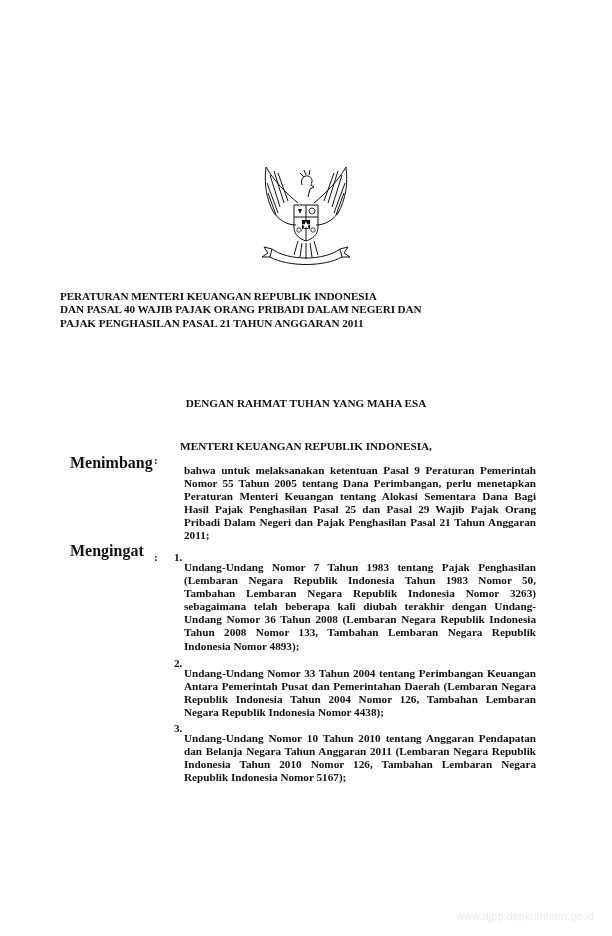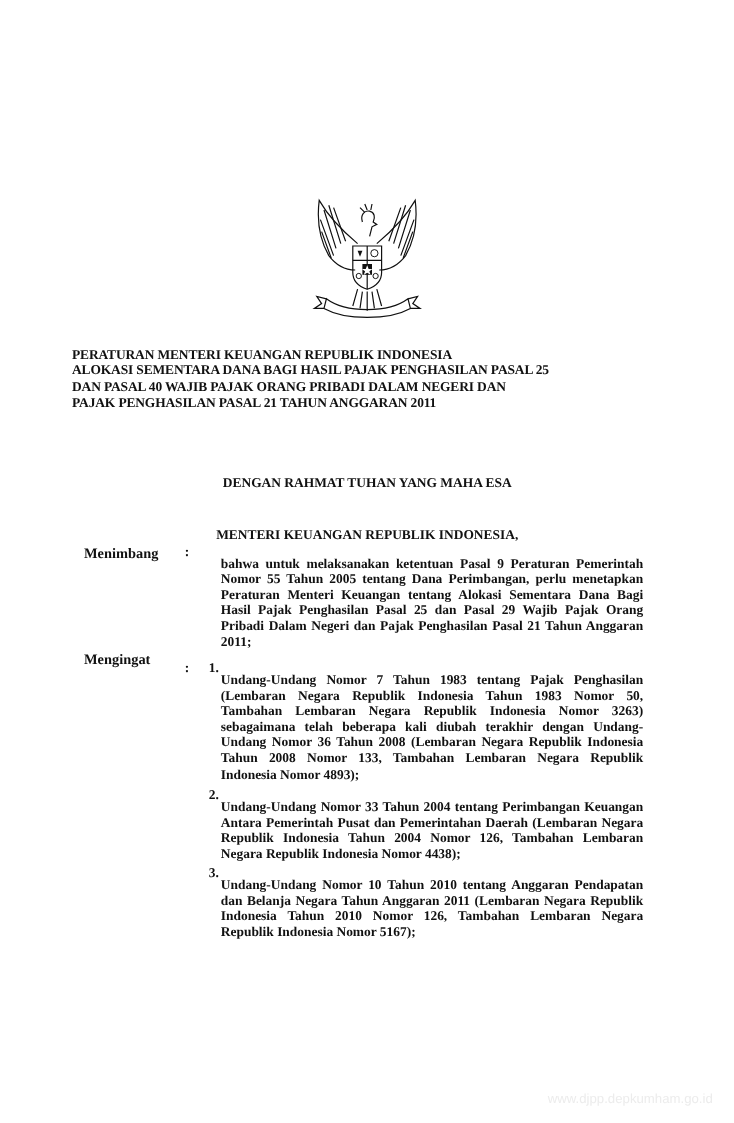--- a/index.html
+++ b/index.html
@@ -12,21 +12,21 @@
     .header {
       position: absolute; left: 60px; width: 492px; top: 290px;
       font-weight: bold; font-size: 11.2px; line-height: 13.4px;
       letter-spacing: -0.1px;
     }
     .header div { white-space: nowrap; }
     .line-center {
       position: absolute; left: 60px; width: 492px; text-align: center;
       font-weight: bold; font-size: 11.2px; white-space: nowrap;
     }
-    .label { position: absolute; left: 70px; font-weight: bold; font-size: 12px; }
+    .label { position: absolute; left: 70px; font-weight: bold; font-size: 16px; }
     .colon { position: absolute; left: 154px; font-weight: bold; font-size: 11.2px; }
     .body-text {
       position: absolute; left: 174px; width: 372px;
       font-weight: bold; font-size: 11.2px; line-height: 13.1px;
       text-align: justify;
     }
     .item { position: absolute; left: 174px; width: 372px; font-weight: bold; font-size: 11.2px; line-height: 13.1px; }
     .item .num { position: absolute; left: 0; top: 0; width: 18px; }
     .item .txt { margin-left: 18px; text-align: justify; display: block; }
     .body-text p, .item .txt { margin: 10px; }
@@ -66,21 +66,20 @@
     <rect x="44" y="57" width="8" height="9" fill="#111"></rect>
     <polygon points="48,58 49.2,61.2 52.5,61.2 49.8,63 50.8,66 48,64.2 45.2,66 46.2,63 43.5,61.2 46.8,61.2" fill="#fff"></polygon>
     <circle cx="54" cy="48" r="3" fill="none" stroke="#111" stroke-width="0.8"></circle>
     <path d="M40 46 L44 46 L42 51 Z" fill="#111"></path>
     <circle cx="41" cy="67" r="2.2" fill="none" stroke="#111" stroke-width="0.8"></circle>
     <circle cx="55" cy="67" r="2.2" fill="none" stroke="#111" stroke-width="0.8"></circle>
   </svg>
 
   <div class="header">
     <div>PERATURAN MENTERI KEUANGAN REPUBLIK INDONESIA</div>
-    <div>ALOKASI SEMENTARA DANA BAGI HASIL PAJAK PENGHASILAN PASAL 25</div>
     <div>DAN PASAL 40 WAJIB PAJAK ORANG PRIBADI DALAM NEGERI DAN</div>
     <div>PAJAK PENGHASILAN PASAL 21 TAHUN ANGGARAN 2011</div>
   </div>
 
   <div class="line-center" style="top:397px;">DENGAN RAHMAT TUHAN YANG MAHA ESA</div>
   <div class="line-center" style="top:440px;">MENTERI KEUANGAN REPUBLIK INDONESIA,</div>
 
   <div class="label" style="top:454px;">Menimbang</div>
   <div class="colon" style="top:454px;">:</div>
   <div class="body-text" style="top:454px;">

